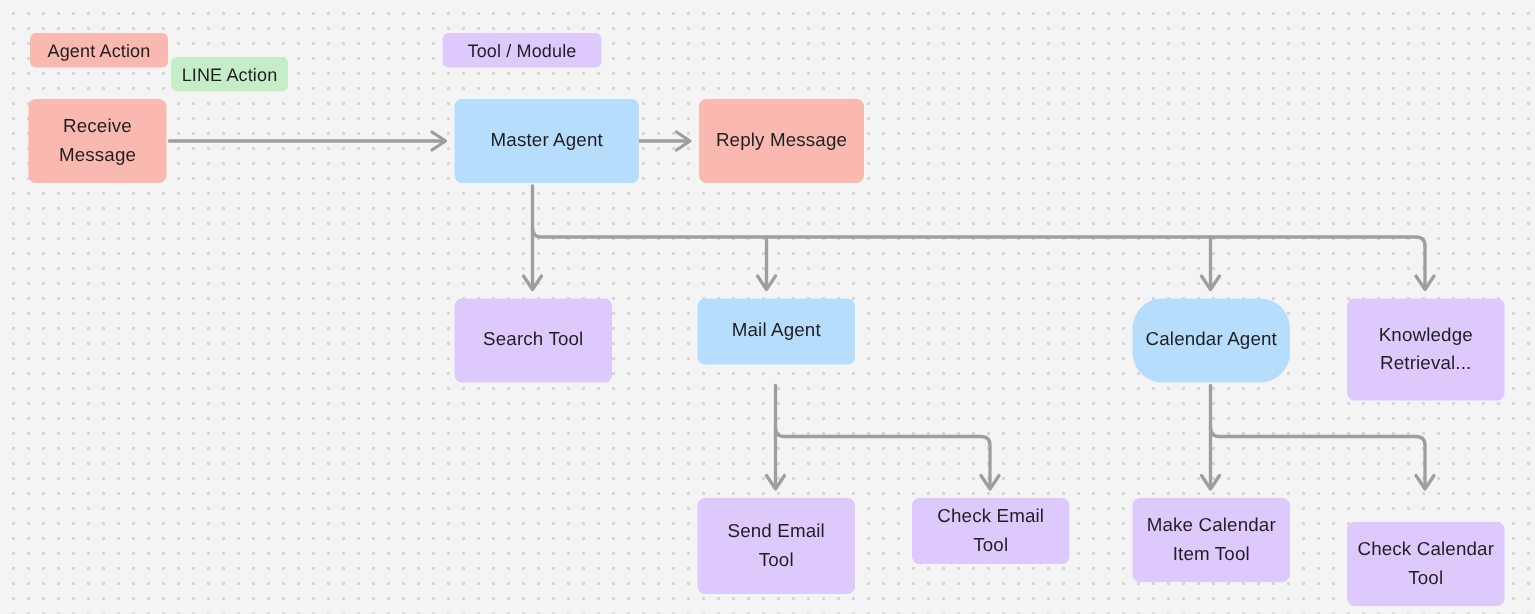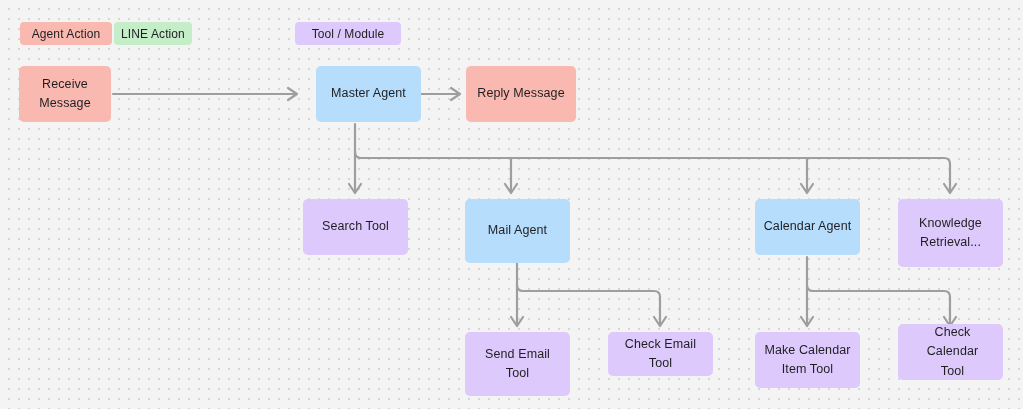--- a/index.html
+++ b/index.html
@@ -98,34 +98,34 @@
 
       <path d="M807 285 V324"></path>
       <polyline points="801,317 807,326 813,317"></polyline>
 
       <path d="M807 285 Q807 291 813 291 H944 Q950 291 950 297 V324"></path>
       <polyline points="944,317 950,326 956,317"></polyline>
     </g>
   </svg>
 
   <div class="legend-chip" style="left: 20px; top: 22px; width: 92px; background: rgb(249, 184, 176);">Agent Action</div>
-  <div class="legend-chip" style="left: 114px; top: 22px; width: 78px; background: rgb(197, 237, 200);">LINE Action</div>
+  <div class="legend-chip" style="left: 114px; top: 38px; width: 78px; background: rgb(197, 237, 200);">LINE Action</div>
   <div class="legend-chip" style="left: 295px; top: 22px; width: 106px; background: rgb(221, 201, 251); text-align: right;">Tool / Module</div>
 
   <div class="node" style="left: 19px; top: 66px; width: 92px; height: 56px; background: rgb(249, 184, 176);">Receive
 Message</div>
-  <div class="node" style="left: 303px; top: 66px; width: 105px; height: 56px; background: rgb(182, 221, 251); margin-left: 13px;">Master Agent</div>
+  <div class="node" style="left: 303px; top: 66px; width: 123px; height: 56px; background: rgb(182, 221, 251);">Master Agent</div>
   <div class="node" style="left: 466px; top: 66px; width: 110px; height: 56px; background: rgb(249, 184, 176);">Reply Message</div>
   <div class="node" style="left: 303px; top: 199px; width: 105px; height: 56px; background: rgb(221, 201, 251);">Search Tool</div>
-  <div class="node" style="left: 465px; top: 199px; width: 105px; height: 64px; background: rgb(182, 221, 251); text-align: center;">Mail Agent</div>
-  <div class="node" style="left: 755px; top: 199px; width: 105px; height: 56px; background: rgb(182, 221, 251);">Calendar Agent</div>
+  <div class="node" style="left: 465px; top: 199px; width: 105px; height: 44px; background: rgb(182, 221, 251); text-align: center;">Mail Agent</div>
+  <div class="node" style="left: 755px; top: 199px; width: 105px; height: 56px; background: rgb(182, 221, 251); border-radius: 20px;">Calendar Agent</div>
   <div class="node" style="left: 898px; top: 199px; width: 105px; height: 68px; background: rgb(221, 201, 251);">Knowledge
 Retrieval...</div>
   <div class="node" style="left: 465px; top: 332px; width: 105px; height: 64px; background: rgb(221, 201, 251);">Send Email
 Tool</div>
   <div class="node" style="left: 608px; top: 332px; width: 105px; height: 44px; background: rgb(221, 201, 251);">Check Email
 Tool</div>
   <div class="node" style="left: 755px; top: 332px; width: 105px; height: 56px; background: rgb(221, 201, 251);">Make Calendar
 Item Tool</div>
-  <div class="node" style="left: 898px; top: 324px; width: 105px; height: 56px; background: rgb(221, 201, 251); padding-left: 10px;">Check Calendar
+  <div class="node" style="left: 898px; top: 348px; width: 105px; height: 56px; background: rgb(221, 201, 251);">Check Calendar
 Tool</div>
 
 </div>
 
 </body></html>

